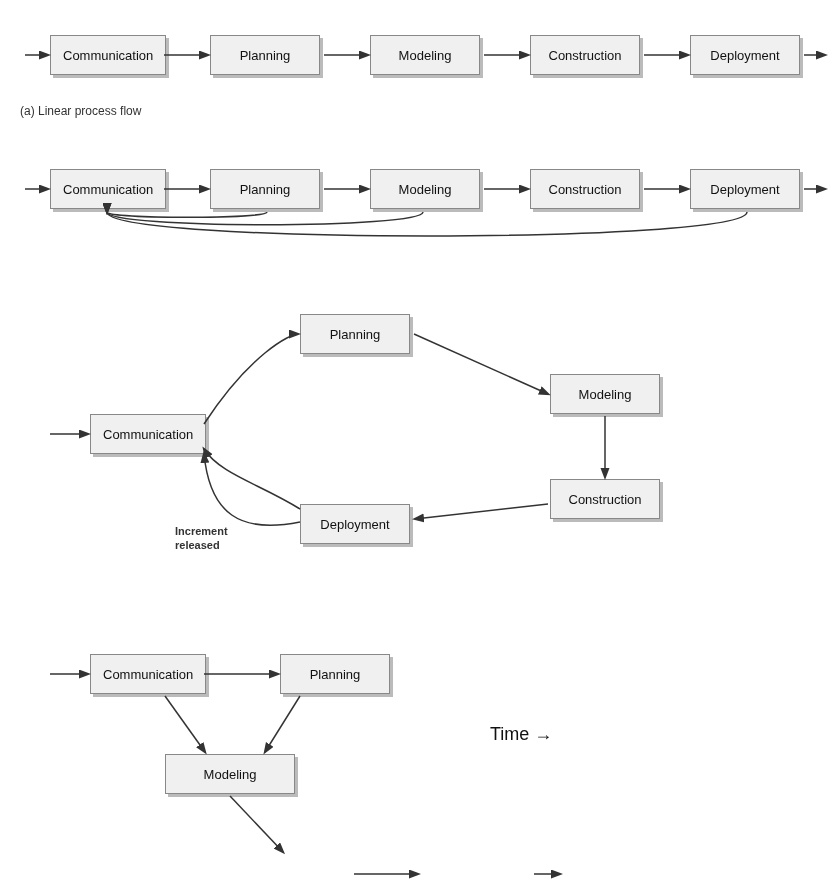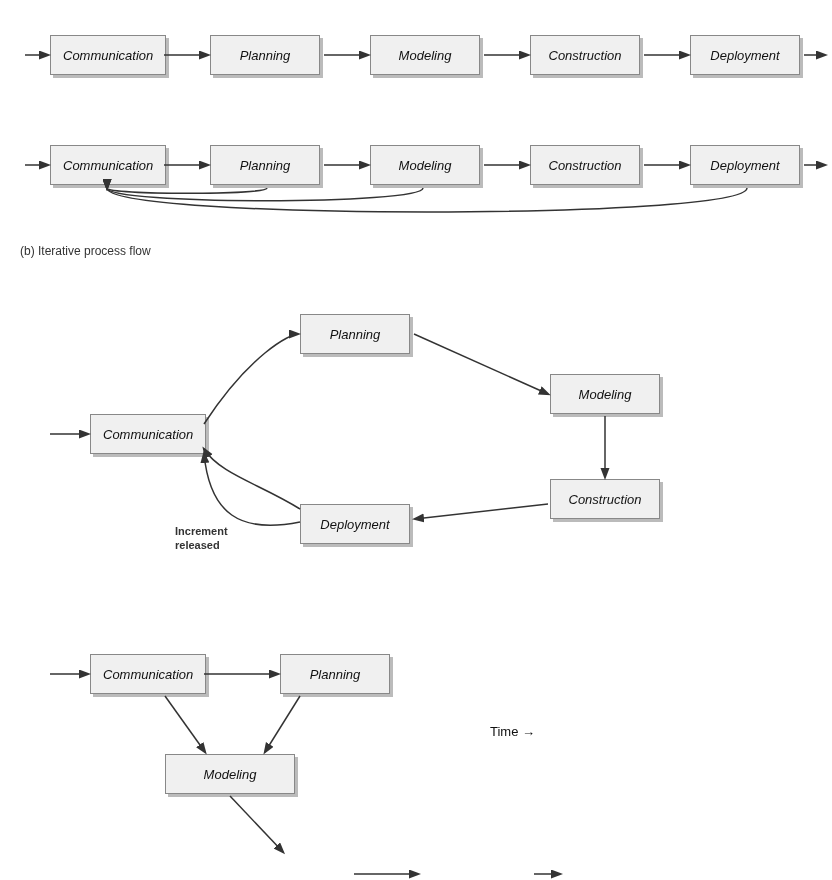--- a/index.html
+++ b/index.html
@@ -30,21 +30,20 @@
       justify-content: center;
       background: #f0f0f0;
       border: 1.5px solid #888;
       box-shadow: 3px 3px 0px #bbb;
       padding: 6px 12px;
       min-width: 110px;
       min-height: 40px;
       text-align: center;
       font-size: 13px;
       position: absolute;
-      font-style: italic;
     }
 
     
     #section-a {
       position: relative;
       height: 80px;
       margin-top: 10px;
     }
 
     #section-a svg {
@@ -131,20 +130,21 @@
 
         <line x1="304" y1="35" x2="348" y2="35" stroke="#333" stroke-width="1.5" marker-end="url(#arr)"></line>
 
         <line x1="464" y1="35" x2="508" y2="35" stroke="#333" stroke-width="1.5" marker-end="url(#arr)"></line>
 
         <line x1="624" y1="35" x2="668" y2="35" stroke="#333" stroke-width="1.5" marker-end="url(#arr)"></line>
 
         <line x1="784" y1="35" x2="805" y2="35" stroke="#333" stroke-width="1.5" marker-end="url(#arr)"></line>
       </svg>
     </div>
+    <div class="caption">(a) Linear process flow</div>
   </div>
 </div>
 
 <div class="diagram-section">
   <div class="section-wrapper">
     <div id="section-b">
 
       <div class="box" style="left:30px; top:15px;">Communication</div>
       <div class="box" style="left:190px; top:15px;">Planning</div>
       <div class="box" style="left:350px; top:15px;">Modeling</div>
@@ -172,21 +172,20 @@
 
         <line x1="784" y1="35" x2="805" y2="35" stroke="#333" stroke-width="1.5" marker-end="url(#arr2)"></line>
 
         <path d="M 727 58 C 727 90, 87 90, 87 58" fill="none" stroke="#333" stroke-width="1.5" marker-end="url(#arr2-left)"></path>
 
         <path d="M 403 58 C 403 75, 87 75, 87 58" fill="none" stroke="#333" stroke-width="1.5" marker-end="url(#arr2-left)"></path>
 
         <path d="M 247 58 C 247 65, 87 65, 87 58" fill="none" stroke="#333" stroke-width="1.5" marker-end="url(#arr2-left)"></path>
       </svg>
     </div>
-    <div class="caption">(b) Iterative process flow</div>
   </div>
 </div>
 
 <div class="diagram-section">
   <div class="section-wrapper">
     <div id="section-c">
 
       <div class="box" style="left:70px; top:120px;">Communication</div>
 
       <div class="box" style="left:280px; top:20px;">Planning</div>
@@ -224,21 +223,21 @@
   </div>
 </div>
 
 <div class="diagram-section">
   <div class="section-wrapper">
     <div id="section-d">
 
       <div class="box" style="left:70px; top:20px;">Communication</div>
       <div class="box" style="left:260px; top:20px;">Planning</div>
 
-      <div style="position:absolute; left:470px; top:90px; font-size:13px;">Time →</div>
+      <div style="position:absolute; left:470px; top:90px; font-size:18px;">Time →</div>
 
       <div class="box" style="left:145px; top:120px; min-width:130px;">Modeling</div>
 
       <svg style="width:800px;height:310px;">
         <defs>
           <marker id="arr4" markerWidth="8" markerHeight="8" refX="6" refY="3" orient="auto">
             <path d="M0,0 L0,6 L8,3 z" fill="#333"></path>
           </marker>
         </defs>
 

